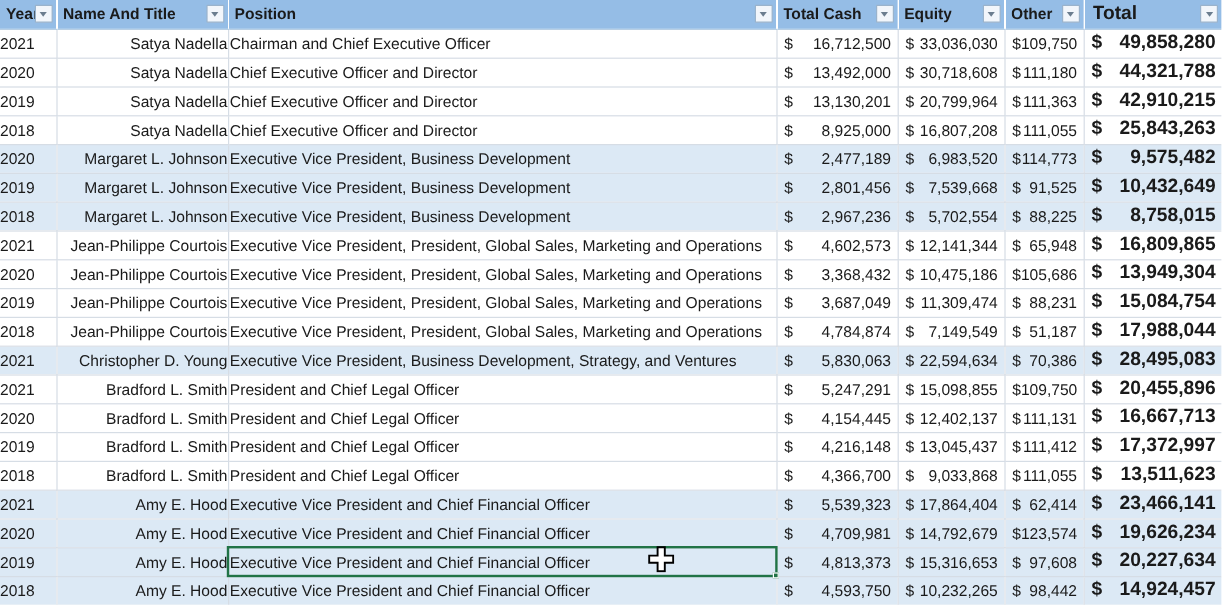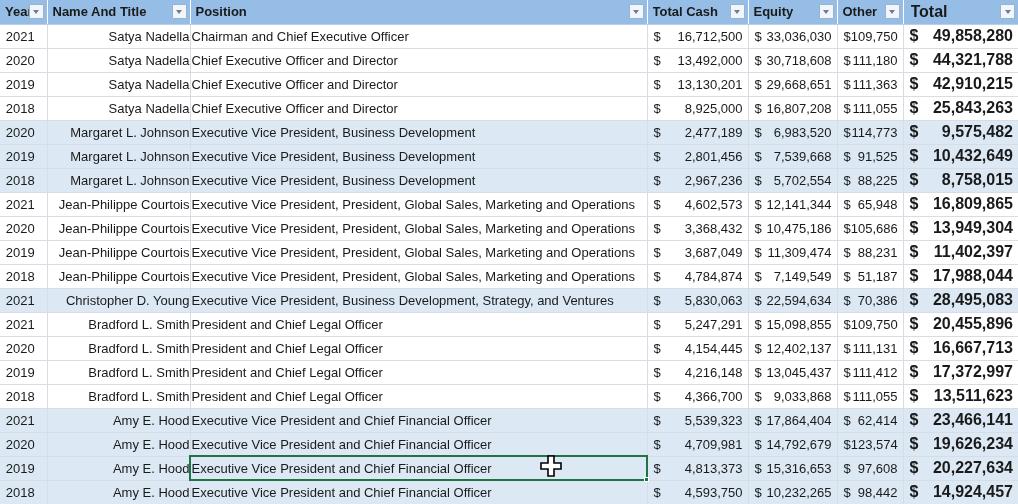--- a/index.html
+++ b/index.html
@@ -71,21 +71,21 @@
     border-bottom: 1px solid #d6dde5;
     font-size: 13px;
     color: #1a1a1a;
     vertical-align: middle;
     white-space: nowrap;
     overflow: hidden;
     background: #ffffff;
     padding: 0;
   }
   tbody tr.banded td { background: #dce9f5; }
-  tbody td.c-year { text-align: center; padding-right: 6px; }
+  tbody td.c-year { text-align: left; padding-right: 6px; }
   tbody td.c-name { text-align: right; padding-left: 5px; }
   tbody td.c-pos  { text-align: left; padding-left: 1px; }
   tbody td.c-num, tbody td.c-total { padding: 0 5px 0 6px; }
   tbody td:last-child { border-right: none; }
 
   
   .acct {
     display: flex;
     align-items: center;
     justify-content: space-between;
@@ -258,21 +258,21 @@
           <td class="c-pos" id="cell-pos-2">Chief Executive Officer and Director</td>
           <td class="c-num">
             <div class="acct">
               <span class="cur">$</span>
               <span class="amt">13,130,201</span>
             </div>
           </td>
           <td class="c-num">
             <div class="acct">
               <span class="cur">$</span>
-              <span class="amt">29,668,651</span>
+              <span class="amt">20,799,964</span>
             </div>
           </td>
           <td class="c-num">
             <div class="acct">
               <span class="cur">$</span>
               <span class="amt">111,363</span>
             </div>
           </td>
           <td class="c-total">
             <div class="acct">
@@ -473,21 +473,21 @@
           </td>
           <td class="c-num">
             <div class="acct">
               <span class="cur">$</span>
               <span class="amt">88,231</span>
             </div>
           </td>
           <td class="c-total">
             <div class="acct">
               <span class="cur">$</span>
-              <span class="amt">11,402,397</span>
+              <span class="amt">15,084,754</span>
             </div>
           </td>
         </tr>
         <tr class="">
           <td class="c-year">2018</td>
           <td class="c-name">Jean-Philippe Courtois</td>
           <td class="c-pos" id="cell-pos-10">Executive Vice President, President, Global Sales, Marketing and Operations</td>
           <td class="c-num">
             <div class="acct">
               <span class="cur">$</span>

